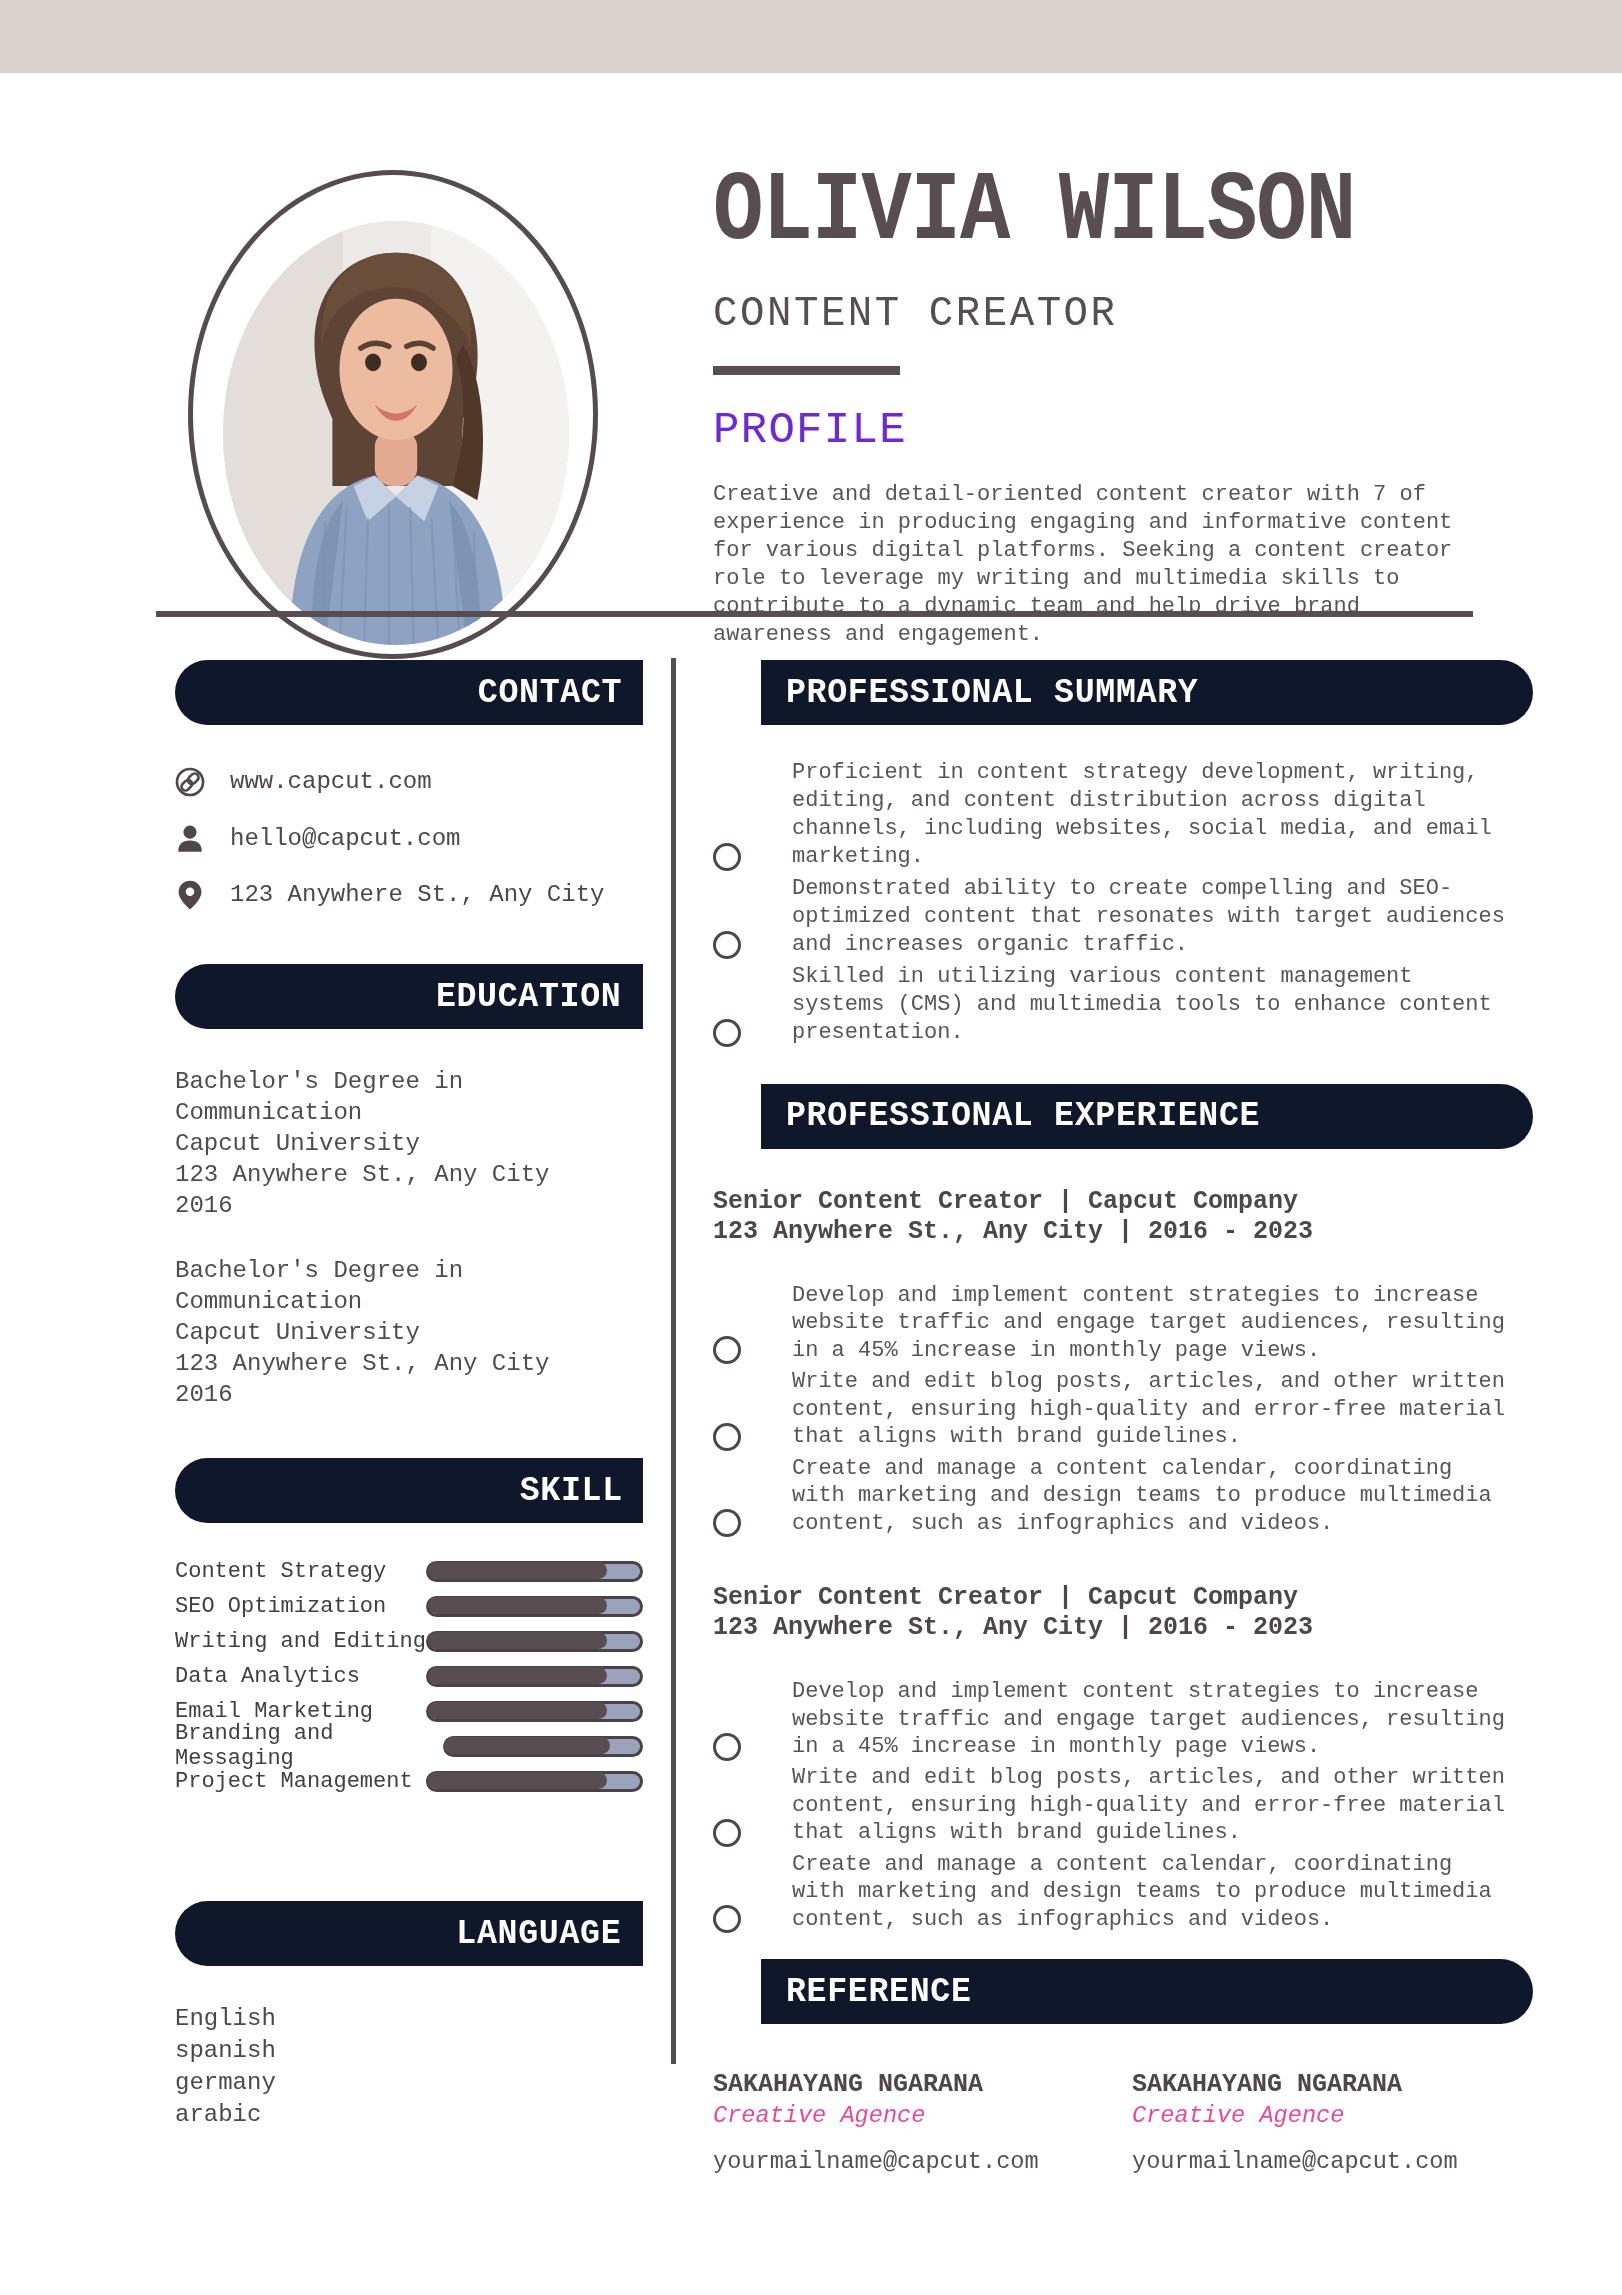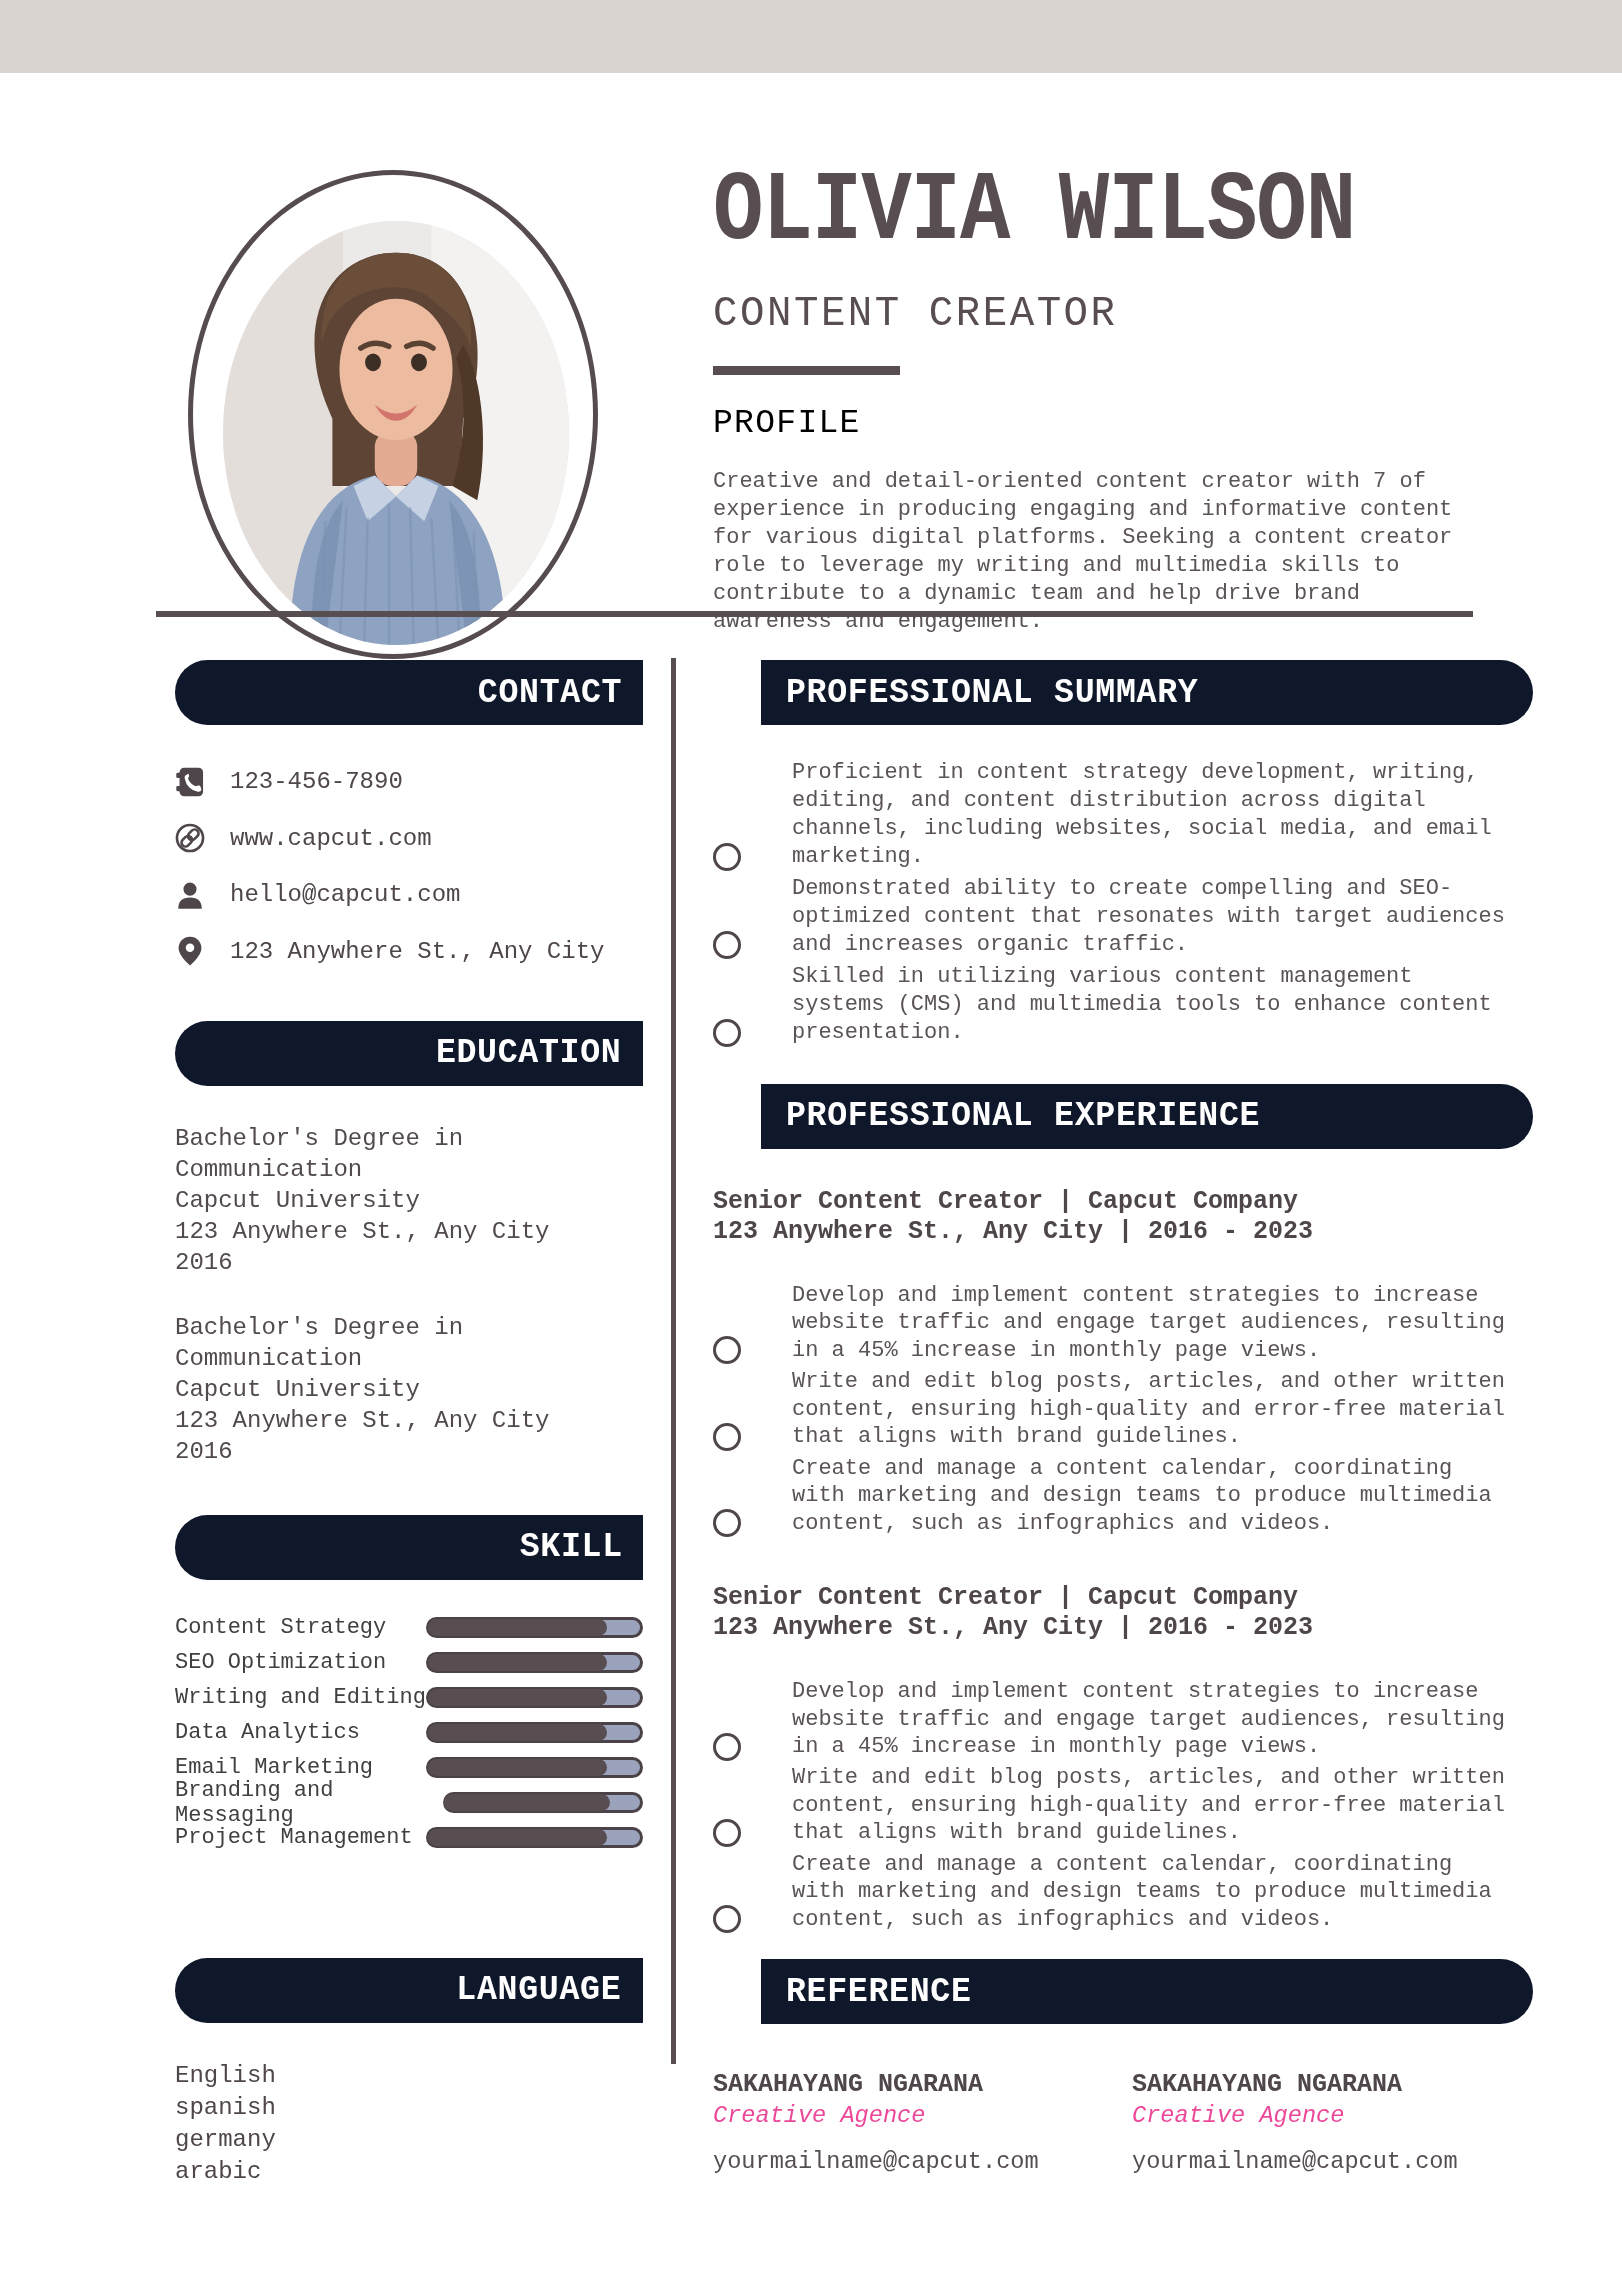--- a/index.html
+++ b/index.html
@@ -12,21 +12,21 @@
               border:5.9px solid #564c50;border-radius:50%;background:#ffffff;}
   .photo-clip{position:absolute;left:30px;top:46px;width:346px;height:424px;border-radius:50%;
               overflow:hidden;background:#efe9e6;}
   .photo-clip svg{display:block;width:100%;height:100%;}
   .header-block{position:absolute;left:713px;top:156px;width:844px;}
   .name{font-size:99px;font-weight:700;color:#584e52;letter-spacing:-1.3px;white-space:nowrap;
         transform:scaleX(.85);transform-origin:left;}
   .job-title{margin-top:22px;font-size:42px;letter-spacing:2.6px;color:#584e52;white-space:nowrap;
         transform:scaleX(.97);transform-origin:left;}
   .name-rule{margin-top:27.5px;width:187px;height:9.2px;background:#584e52;}
-  .profile-h{margin-top:30px;font-size:33px;letter-spacing:1.3px;color:#000000;}
+  .profile-h{margin-top:30px;font-size:44px;letter-spacing:1.3px;color:#6d28d9;}
   .profile-p{margin-top:26px;width:759px;font-size:22px;line-height:28px;color:#5a5357;}
 
   .divider{position:absolute;top:611px;left:156px;width:1317px;height:5.9px;background:#584e52;}
   .vrule{position:absolute;top:658px;left:671px;width:5.2px;height:1406px;background:#584e52;}
 
   
   .pill{height:65px;background:#0f172a;display:flex;align-items:center;color:#ffffff;
         font-size:35px;font-weight:700;letter-spacing:0.7px;}
   .pill-left{width:468px;border-radius:33px 0 0 33px;justify-content:flex-end;padding-right:17px;box-sizing:border-box;}
   .pill-right{width:772px;border-radius:0 33px 33px 0;justify-content:flex-start;padding-left:25px;box-sizing:border-box;margin-left:48px;}
@@ -136,29 +136,20 @@
   <div class="divider"></div>
   <div class="vrule"></div>
 
   <div class="col-left">
 
     <div class="pill pill-left">
       <span>CONTACT</span>
     </div>
 
     <div class="contact-list">
-      <div class="contact-row">
-        <svg class="cicon" viewBox="0 0 46 46">
-          <rect x="7" y="1" width="36" height="44" rx="7" fill="#4e464b"></rect>
-          <rect x="2" y="9" width="9" height="8" rx="2" fill="#4e464b"></rect>
-          <rect x="2" y="29" width="9" height="8" rx="2" fill="#4e464b"></rect>
-          <path d="M18 12 q-4 1 -3 6 q1.5 8 7 13.5 q5.5 5.5 13 6.5 q5 .5 5.5 -3.5 l-1.5 -4.5 q-1 -2.5 -3.5 -1.5 l-3.5 1 q-4.5 -1.5 -7.5 -4.5 q-3 -3 -4.5 -7.5 l1.5 -3.5 q1 -2.5 -1.5 -3.5 Z" fill="#ffffff"></path>
-        </svg>
-        <div class="txt">123-456-7890</div>
-      </div>
 
       <div class="contact-row">
         <svg class="cicon" viewBox="0 0 46 46">
           <circle cx="23" cy="23" r="20" fill="none" stroke="#4e464b" stroke-width="4"></circle>
           <g transform="rotate(-45 23 23)">
             <rect x="7" y="17" width="18" height="12" rx="6" fill="none" stroke="#4e464b" stroke-width="4"></rect>
             <rect x="21" y="17" width="18" height="12" rx="6" fill="none" stroke="#4e464b" stroke-width="4"></rect>
           </g>
         </svg>
         <div class="txt">www.capcut.com</div>

